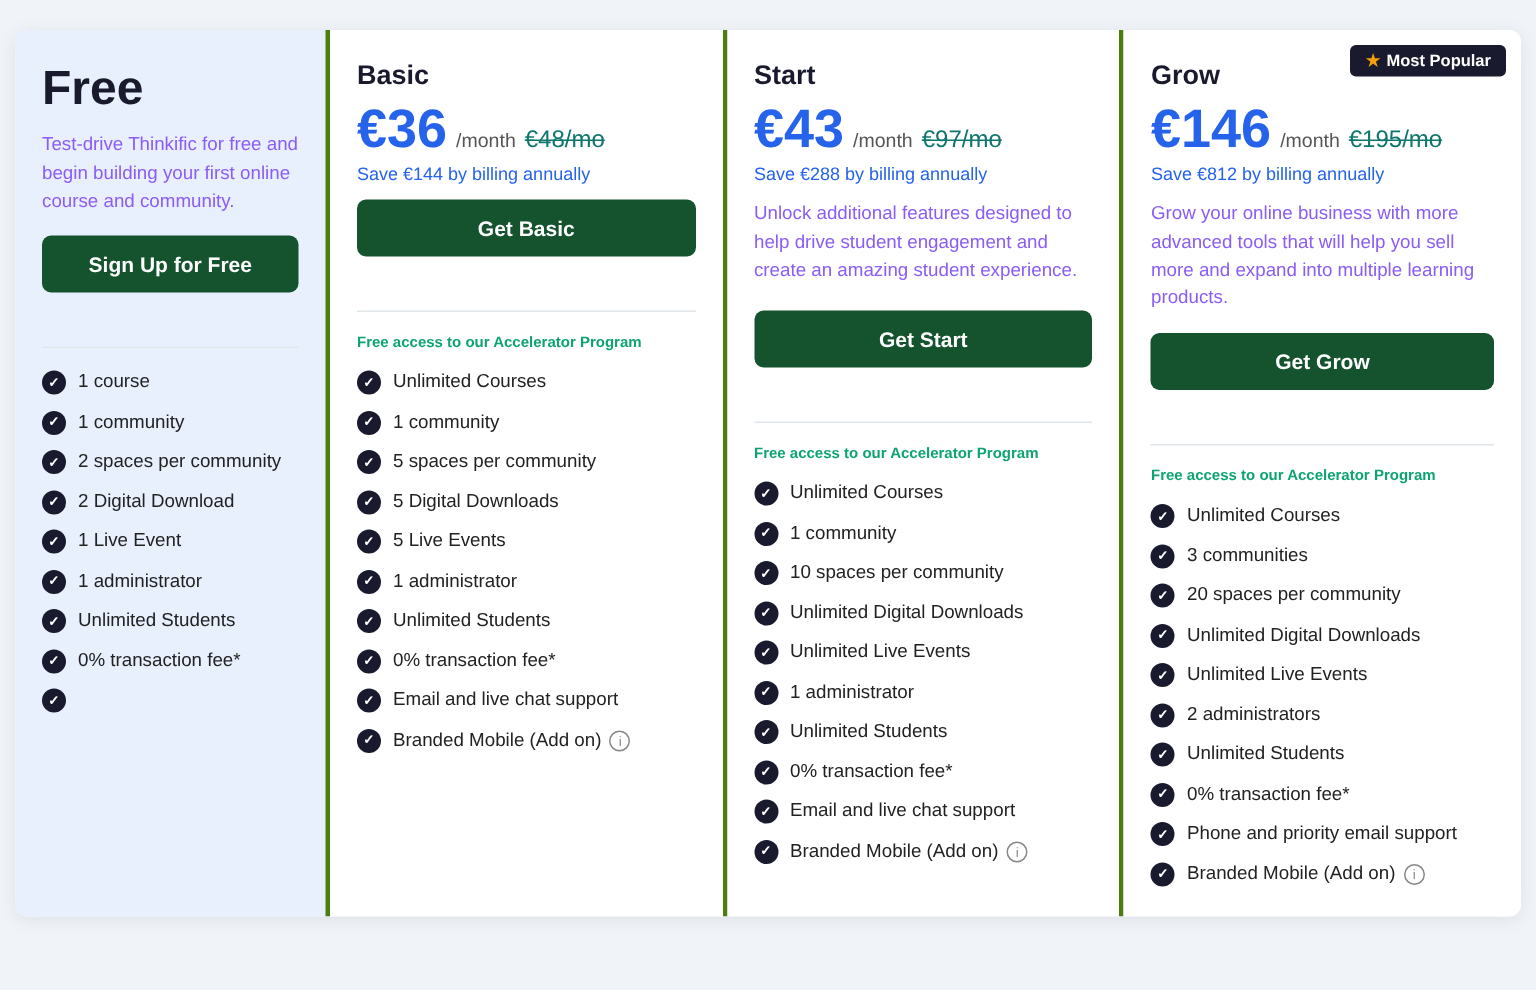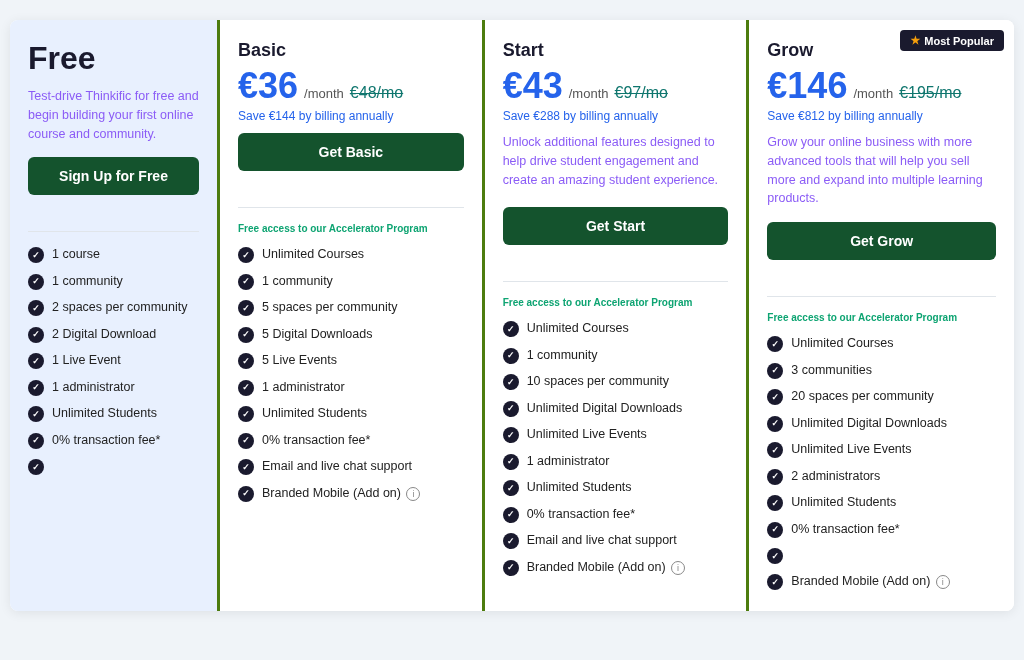--- a/index.html
+++ b/index.html
@@ -374,20 +374,21 @@
       <li class="feature-item">
         <span class="check-icon"></span>
         <span>Unlimited Students</span>
       </li>
       <li class="feature-item">
         <span class="check-icon"></span>
         <span>0% transaction fee*</span>
       </li>
       <li class="feature-item">
         <span class="check-icon"></span>
+        <span>Phone and priority email support</span>
       </li>
       <li class="feature-item">
         <span class="check-icon"></span>
         <span>Branded Mobile (Add on) <span class="info-icon">i</span></span>
       </li>
     </ul>
   </div>
 
 </div>
 

